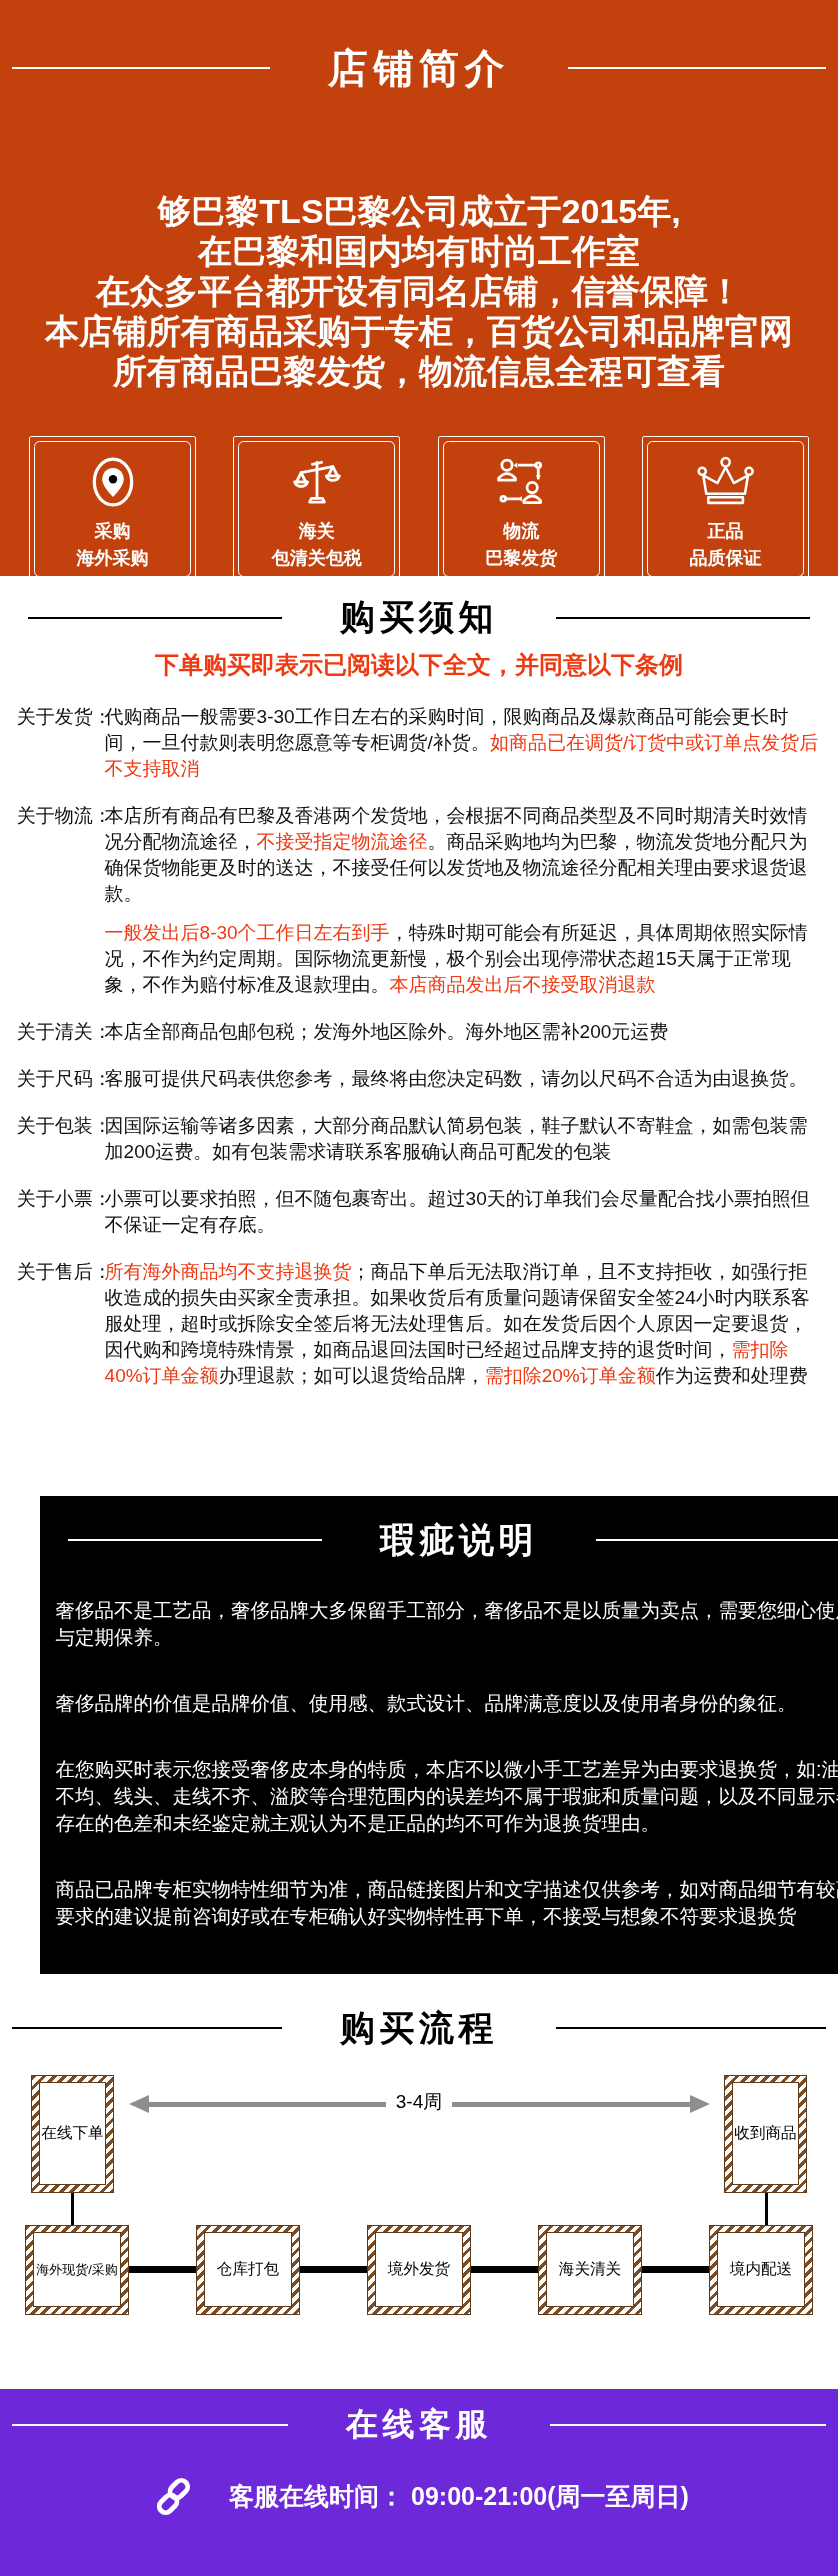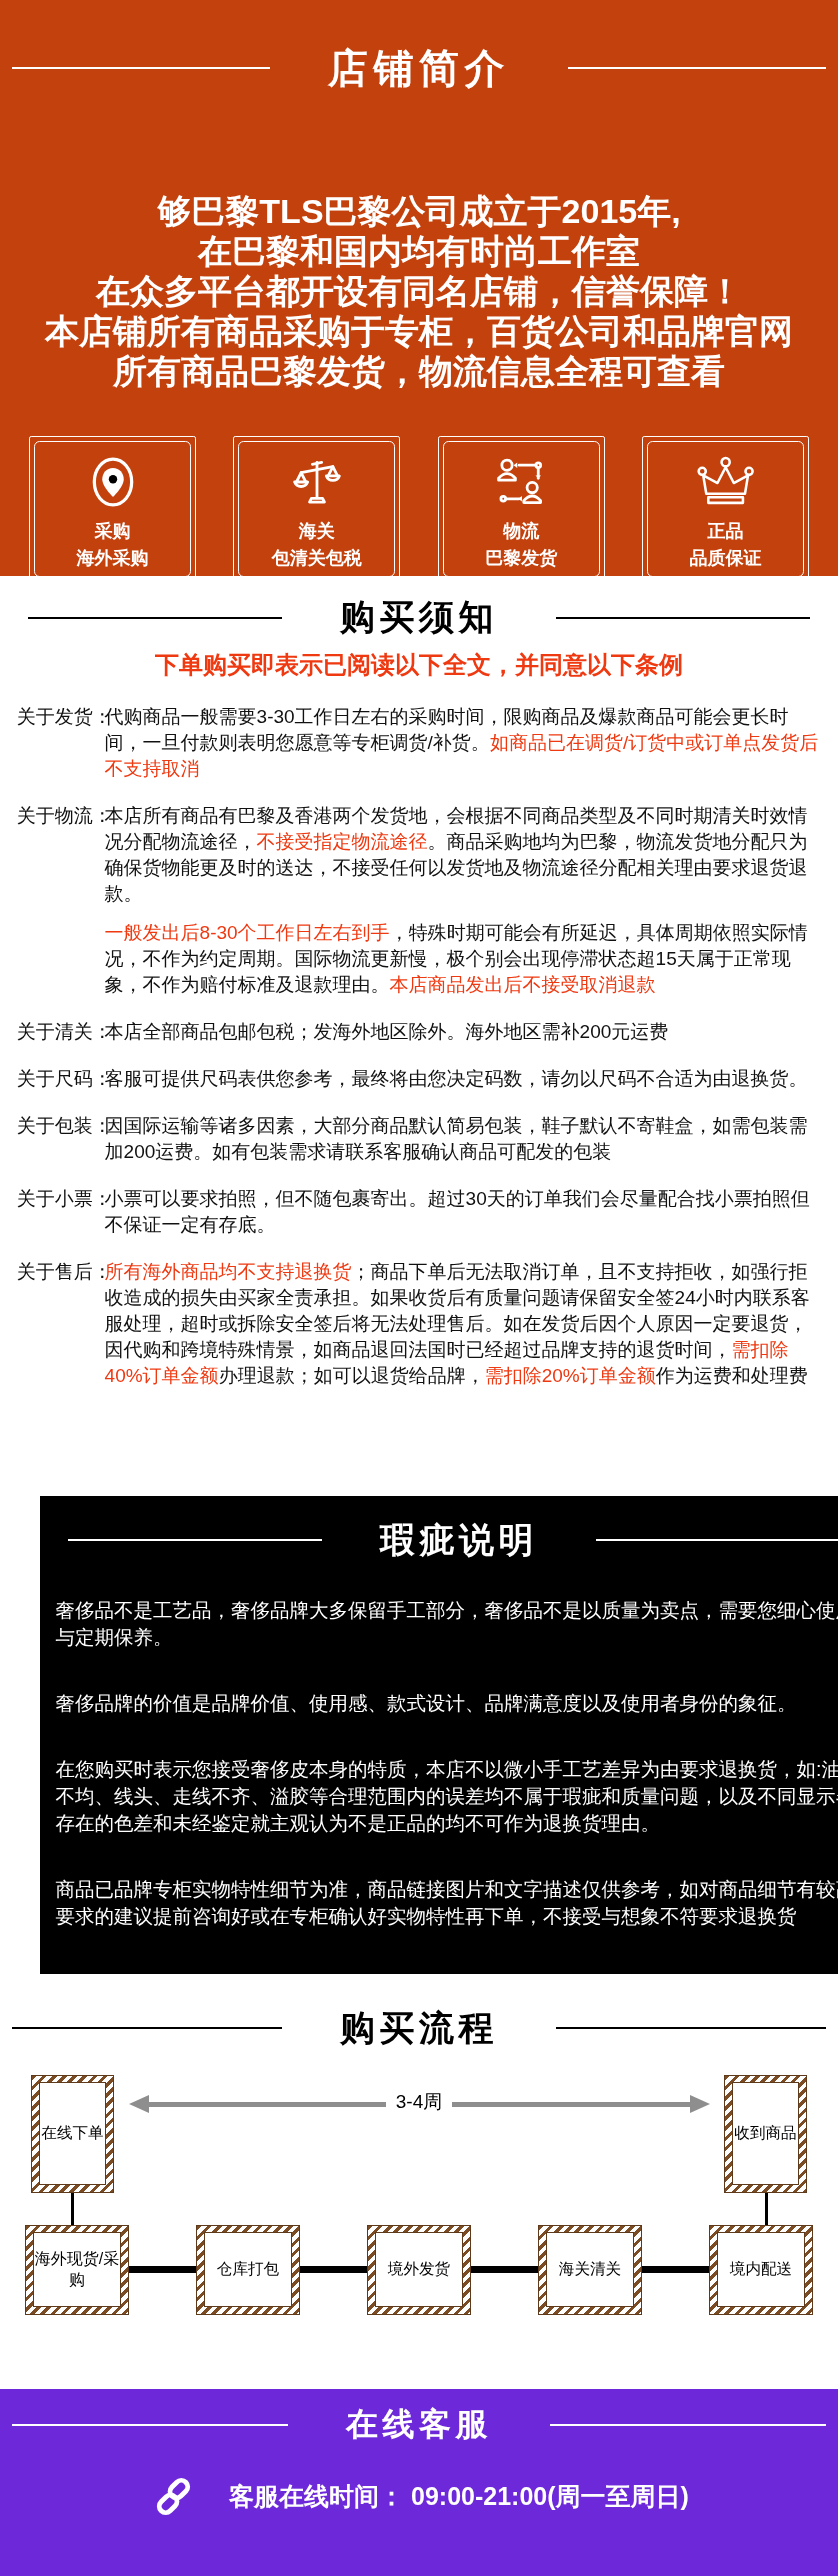--- a/index.html
+++ b/index.html
@@ -229,21 +229,21 @@
         <div class="arr-head-right"></div>
       </div>
       <div class="flow-box">
         <div class="flow-box-inner">收到商品</div>
       </div>
     </div>
     <div class="vline left"></div>
     <div class="vline right"></div>
     <div class="flow-bottom">
         <div class="flow-box">
-          <div class="flow-box-inner" style="font-size: 16px;">海外现货/采购</div>
+          <div class="flow-box-inner" style="font-size: 13px;">海外现货/采购</div>
         </div>
         <div class="hbar"></div>
         <div class="flow-box">
           <div class="flow-box-inner">仓库打包</div>
         </div>
         <div class="hbar"></div>
         <div class="flow-box">
           <div class="flow-box-inner">境外发货</div>
         </div>
         <div class="hbar"></div>

